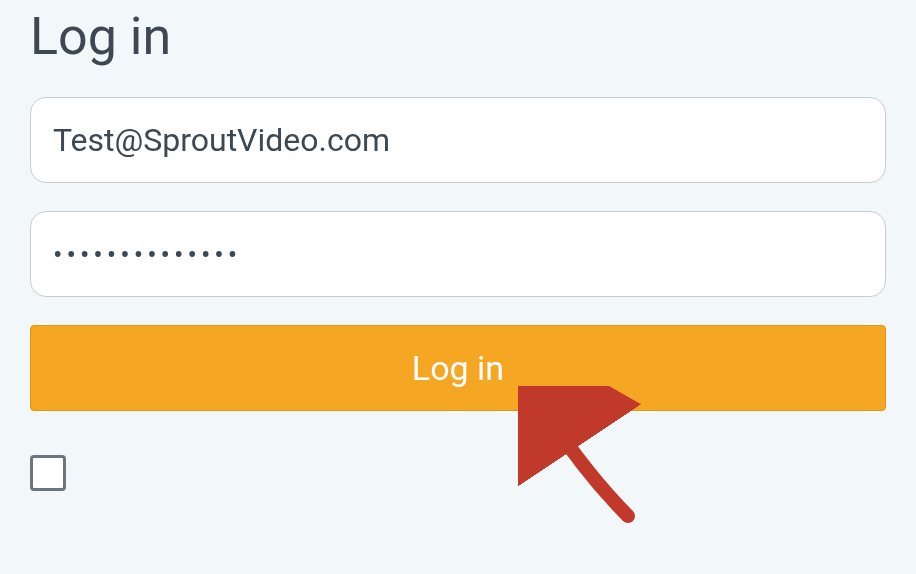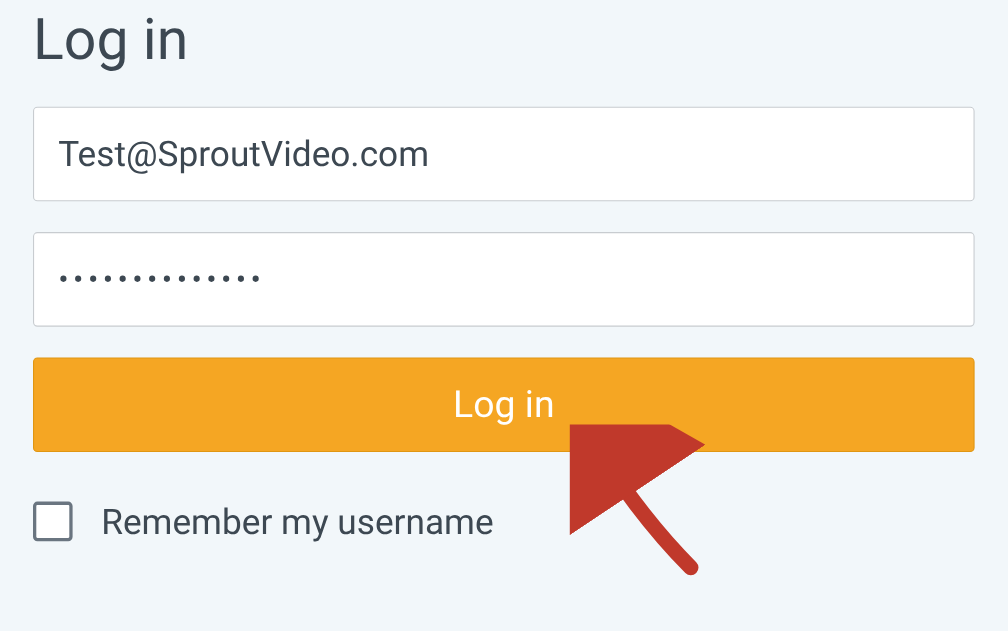--- a/index.html
+++ b/index.html
@@ -19,21 +19,21 @@
       font-size: 52px;
       font-weight: 400;
       color: #3d4852;
       margin-bottom: 30px;
       padding-top: 6px;
     }
     .input-field {
       width: 100%;
       height: 86px;
       border: 1px solid #c8ccd0;
-      border-radius: 4px;
+      border-radius: 16px;
       background: #ffffff;
       font-size: 32px;
       color: #3d4852;
       padding: 0 22px;
       margin-bottom: 28px;
       font-family: inherit;
     }
     .password-field {
       letter-spacing: 4px;
       font-size: 28px;
@@ -91,21 +91,20 @@
 <h1 class="page-title">Log in</h1>
 
 <input type="text" class="input-field" value="Test@SproutVideo.com" style="">
 
 <input type="password" class="input-field password-field" value="••••••••••••••" style="">
 
 <button class="login-button">Log in</button>
 
 <div class="checkbox-row">
   <input type="checkbox" class="checkbox" style="">
-  <label class="checkbox-label">Remember my username</label>
 </div>
 
 <svg class="arrow-annotation" width="130" height="140">
   <defs>
     <marker id="arrowhead" markerWidth="12" markerHeight="12" refX="3" refY="6" orient="auto">
       <polygon points="0 0, 12 6, 0 12" fill="#c0392b"></polygon>
     </marker>
   </defs>
   <path d="M 110 130 Q 70 90 30 30" stroke="#c0392b" stroke-width="14" fill="none" marker-end="url(#arrowhead)" stroke-linecap="round"></path>
 </svg>

